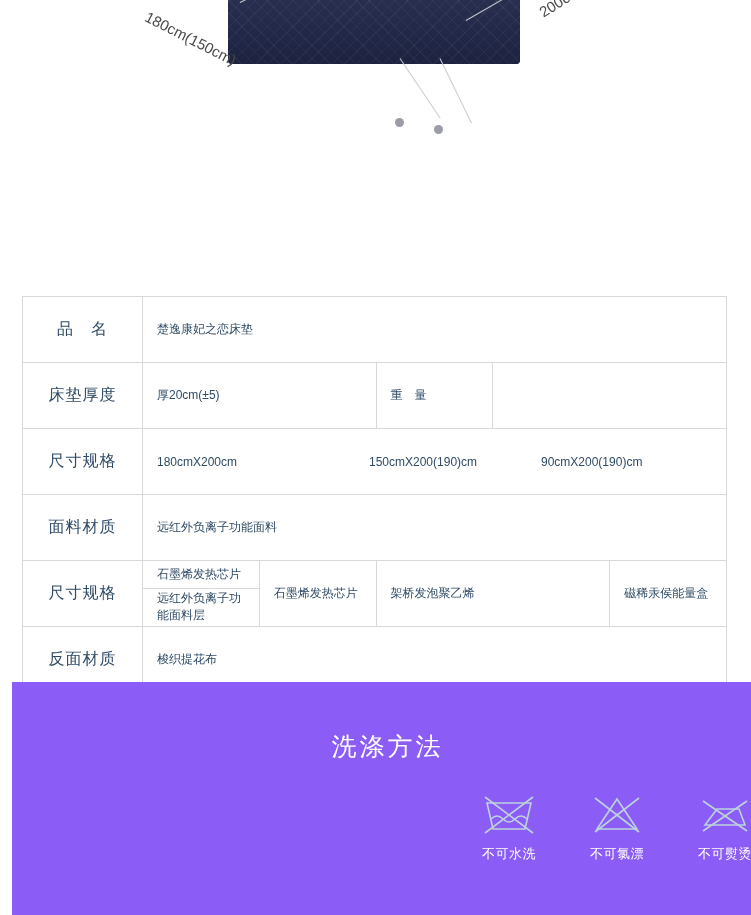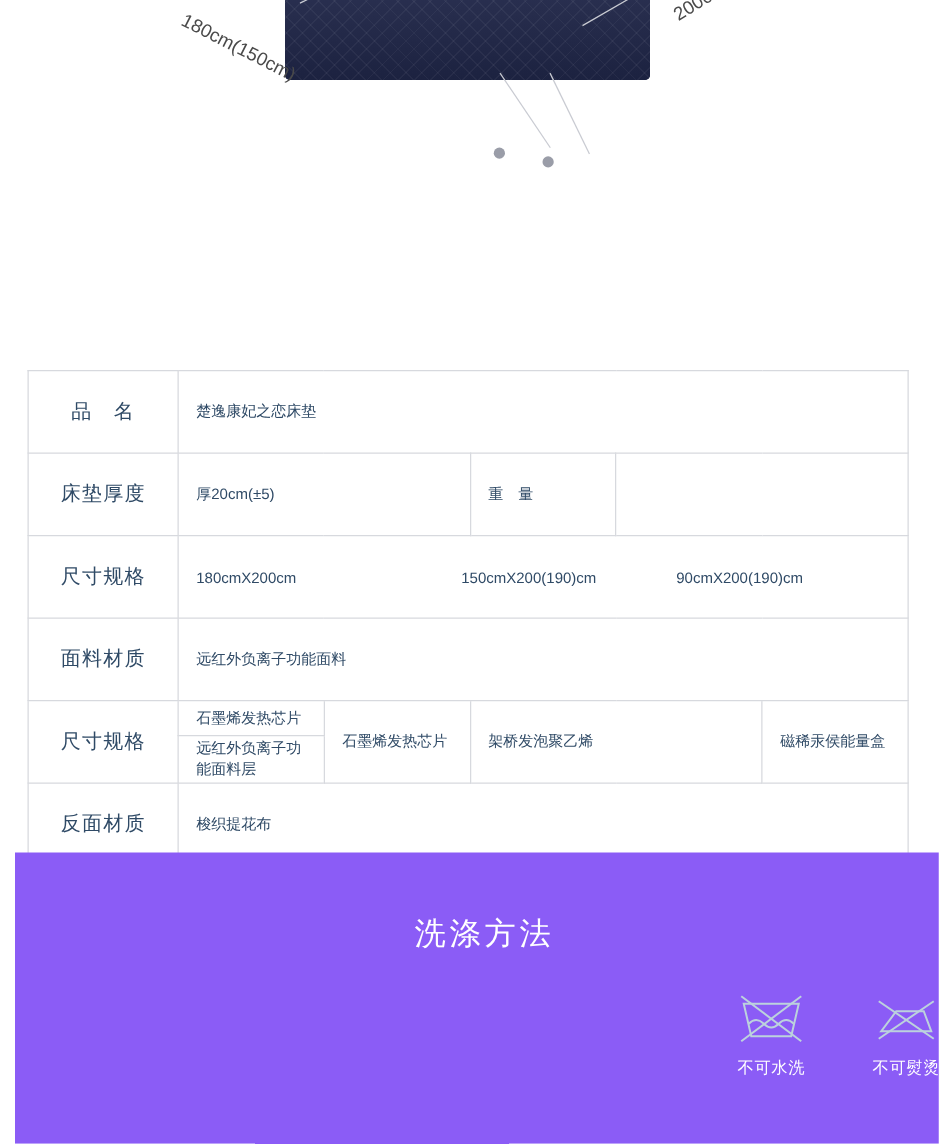--- a/index.html
+++ b/index.html
@@ -233,20 +233,30 @@
         <svg class="icon" width="56" height="46" viewBox="0 0 56 46">
           <path d="M6 12 H50 L44 38 H12 Z" fill="none" stroke="#bcd2dd" stroke-width="1.6"></path>
           <path d="M10 28 q6 -6 12 0 t12 0 t12 0" fill="none" stroke="#bcd2dd" stroke-width="1.6"></path>
           <line x1="4" y1="6" x2="52" y2="42" stroke="#bcd2dd" stroke-width="1.6"></line>
           <line x1="52" y1="6" x2="4" y2="42" stroke="#bcd2dd" stroke-width="1.6"></line>
         </svg>
       </div>
       <div class="cap">不可水洗</div>
     </div>
 
+    <div class="wash-item">
+      <div class="glyph">
+        <svg class="icon" width="56" height="46" viewBox="0 0 56 46">
+          <path d="M28 8 L48 38 H8 Z" fill="none" stroke="#bcd2dd" stroke-width="1.6"></path>
+          <line x1="6" y1="7" x2="50" y2="41" stroke="#bcd2dd" stroke-width="1.6"></line>
+          <line x1="50" y1="7" x2="6" y2="41" stroke="#bcd2dd" stroke-width="1.6"></line>
+        </svg>
+      </div>
+      <div class="cap">不可氯漂</div>
+    </div>
 
     <div class="wash-item">
       <div class="glyph">
         <svg class="icon" width="56" height="46" viewBox="0 0 56 46">
           <path d="M8 34 H48 L42 18 H20 L8 34 Z" fill="none" stroke="#bcd2dd" stroke-width="1.6"></path>
           <line x1="6" y1="10" x2="50" y2="40" stroke="#bcd2dd" stroke-width="1.6"></line>
           <line x1="50" y1="10" x2="6" y2="40" stroke="#bcd2dd" stroke-width="1.6"></line>
         </svg>
       </div>
       <div class="cap">不可熨烫</div>

